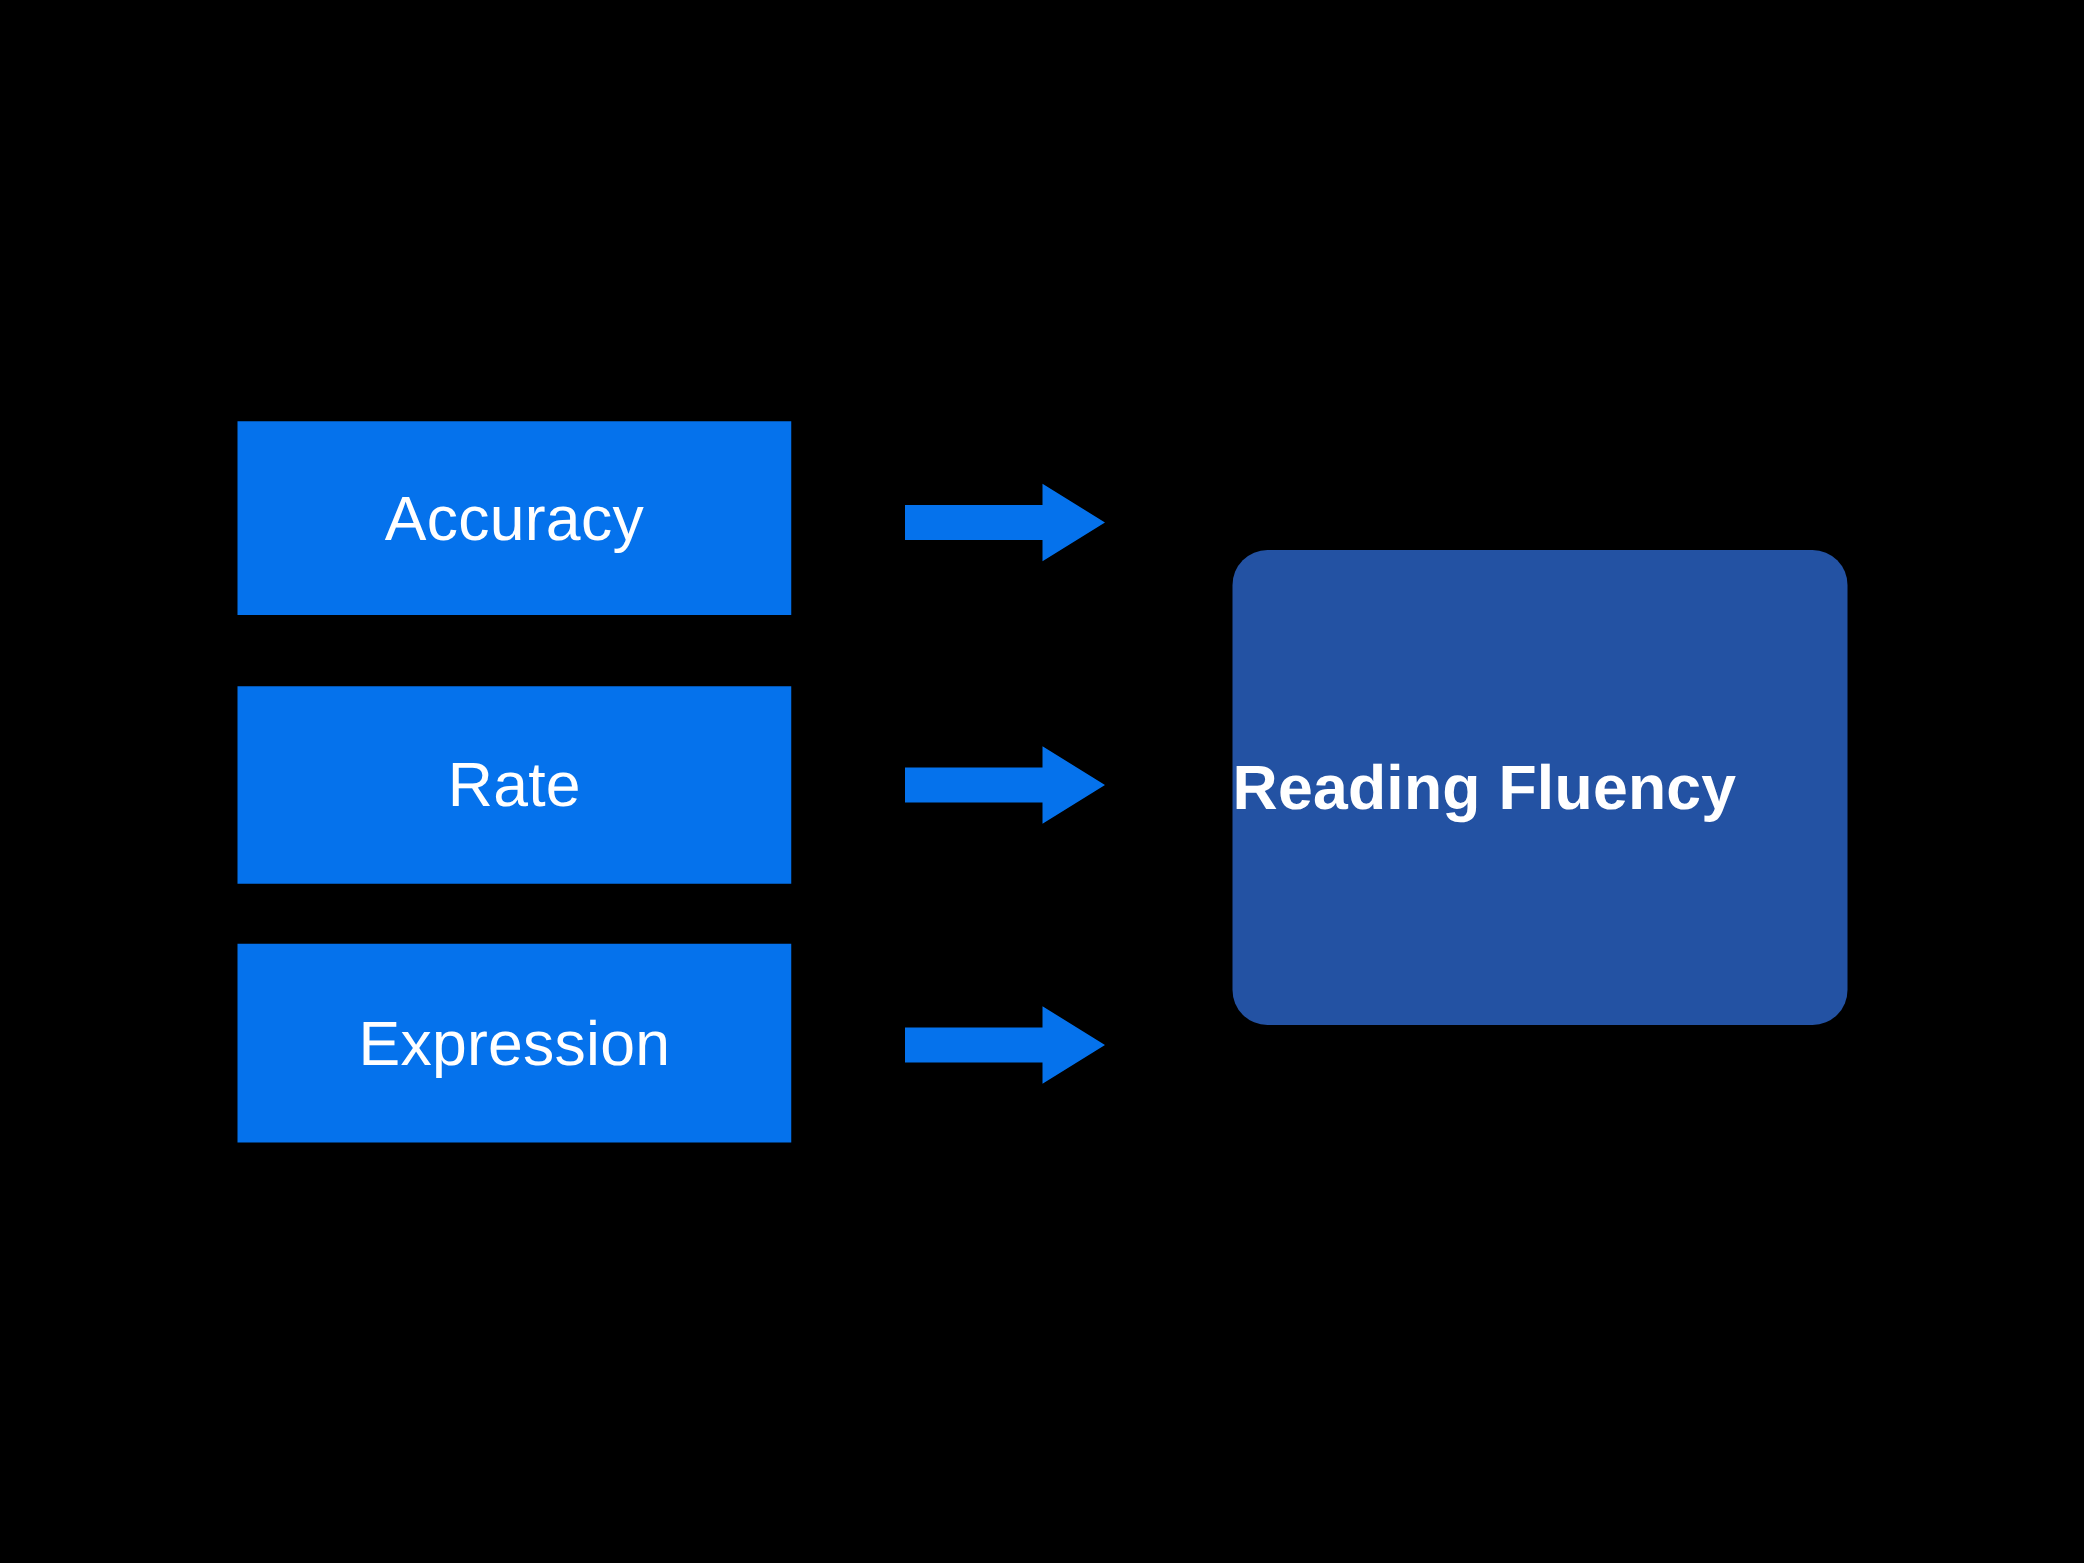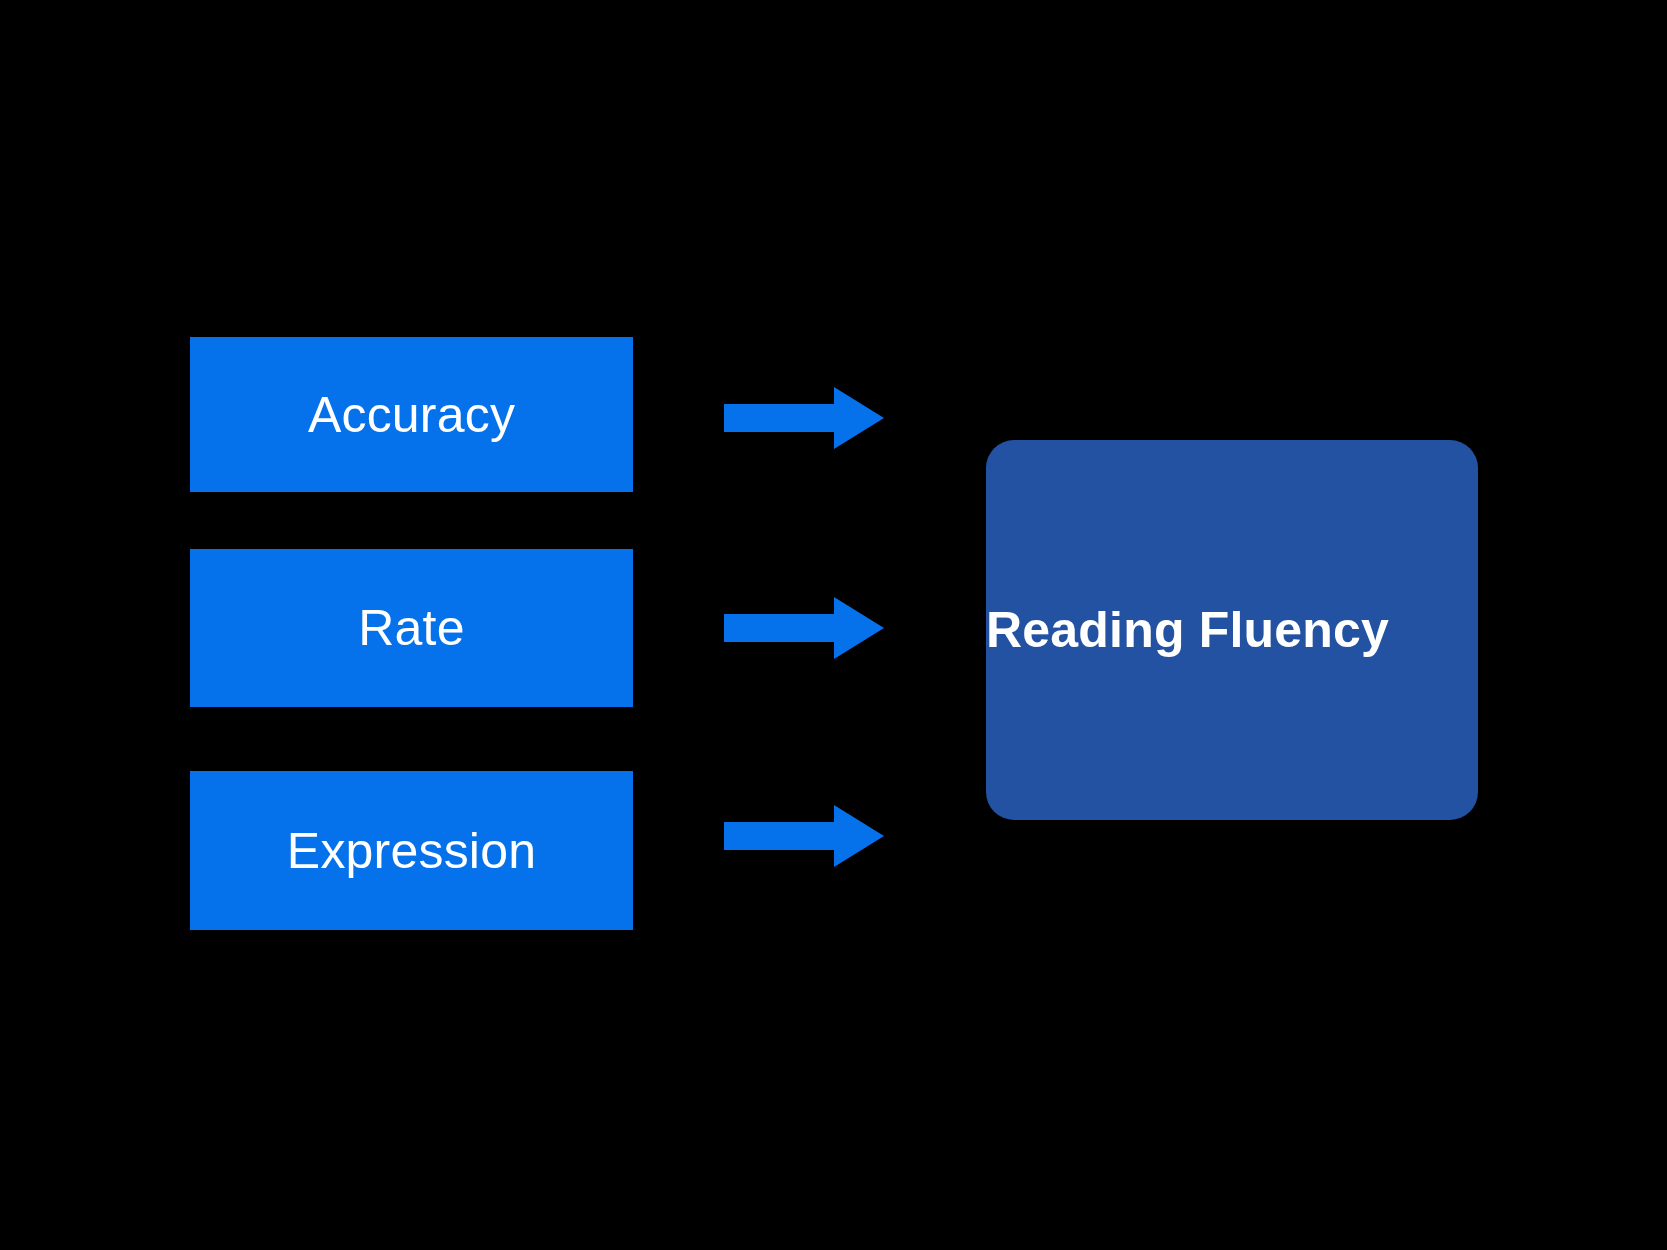--- a/index.html
+++ b/index.html
@@ -38,21 +38,21 @@
     font-size: 50px;
     font-weight: 400;
     letter-spacing: 0.2px;
     line-height: 1;
     white-space: nowrap;
     text-align: center;
   }
 
   #box-accuracy   { top: 337px; height: 155px; }
   #box-rate       { top: 549px; height: 158px; }
-  #box-expression { top: 755px; height: 159px; margin-top: 16px; }
+  #box-expression { top: 755px; height: 159px; }
 
   
   .flow-arrow {
     position: absolute;
     left: 720px;
     width: 168px;
     height: 70px;
   }
   #arrow-accuracy   { top: 383px; }
   #arrow-rate       { top: 593px; }

